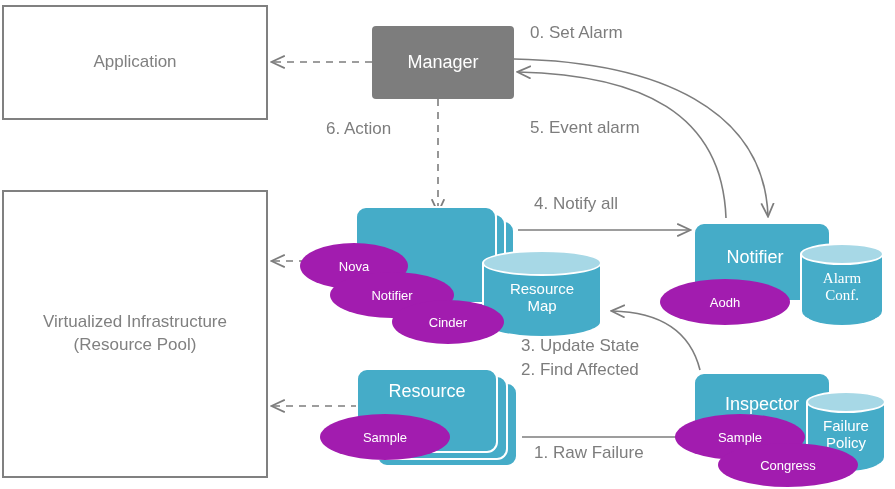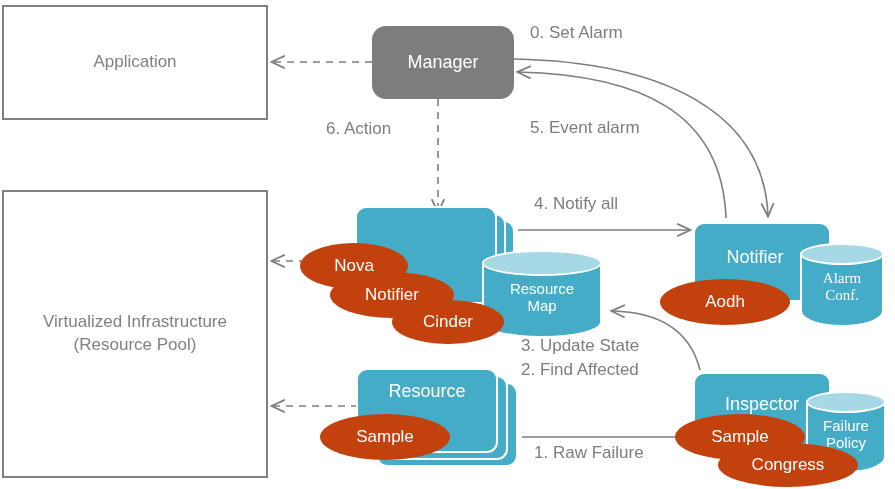--- a/index.html
+++ b/index.html
@@ -29,21 +29,21 @@
     text-align: center;
     color: #808080;
     font-size: 17px;
     line-height: 1.35;
   }
   
   .mgr-box {
     position: absolute;
     box-sizing: border-box;
     background: #7d7d7d;
-    border-radius: 14px;
+    border-radius: 4px;
     display: flex;
     align-items: center;
     justify-content: center;
     color: #ffffff;
     font-size: 18px;
   }
   
   .node-box {
     position: absolute;
     box-sizing: border-box;
@@ -85,27 +85,27 @@
     position: absolute;
     color: #ffffff;
     font-size: 15px;
     text-align: center;
     line-height: 1.15;
     white-space: nowrap;
   }
   
   .pill {
     position: absolute;
-    background: #c2410c;
+    background: #a21caf;
     border-radius: 50%;
     display: flex;
     align-items: center;
     justify-content: center;
     color: #ffffff;
-    font-size: 17px;
+    font-size: 13px;
     white-space: nowrap;
   }
   
   .edge-label {
     position: absolute;
     color: #7d7d7d;
     font-size: 17px;
     white-space: nowrap;
   }
   

